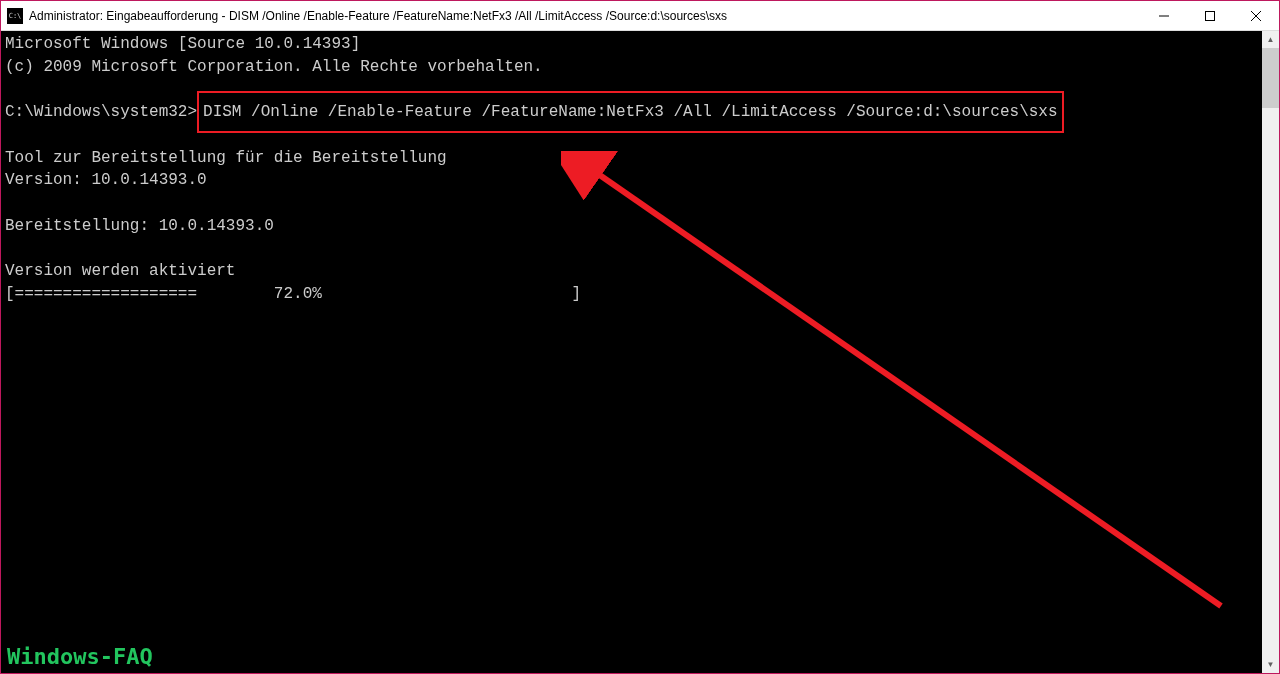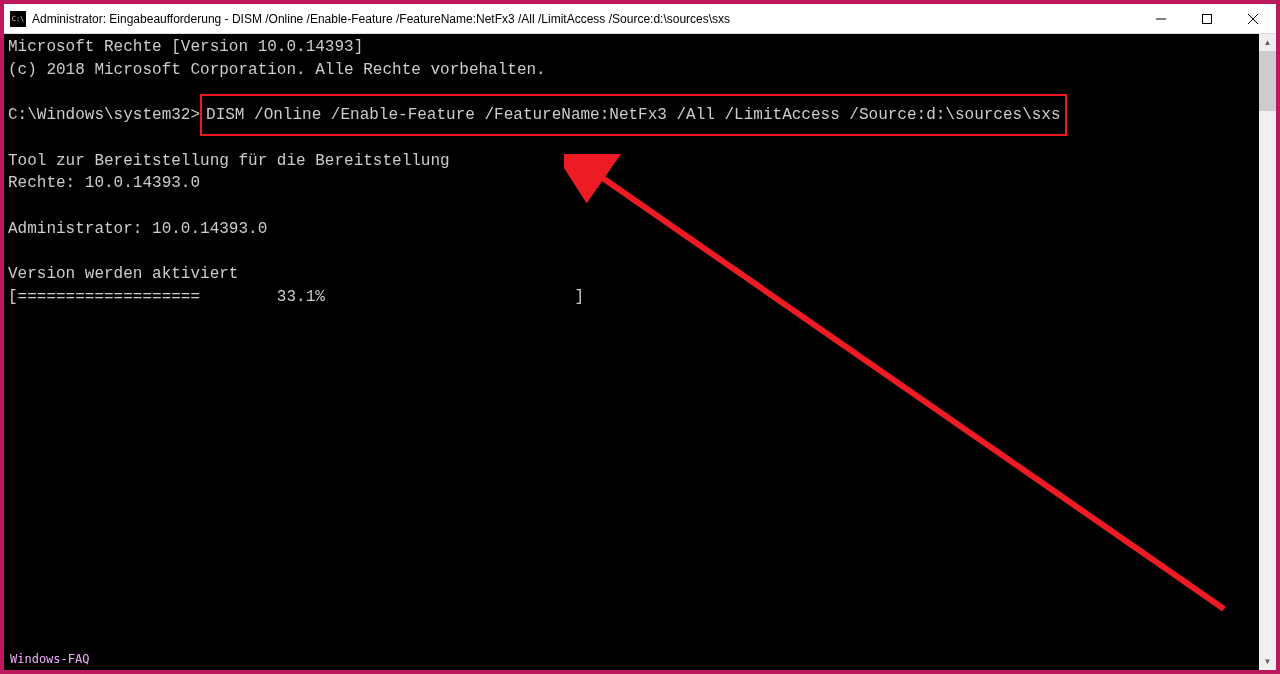--- a/index.html
+++ b/index.html
@@ -12,21 +12,21 @@
       background: #fff;
       width: 1280px;
       height: 674px;
       overflow: hidden;
       position: relative;
     }
     .window {
       width: 1280px;
       height: 674px;
       background: #fff;
-      border: 4px solid #be185d;
+      border: 1px solid #be185d;
       display: flex;
       flex-direction: column;
     }
     .titlebar {
       height: 30px;
       background: #fff;
       display: flex;
       align-items: center;
       padding-left: 6px;
       border-bottom: 1px solid #ddd;
@@ -120,22 +120,23 @@
     .arrow-annotation {
       position: absolute;
       pointer-events: none;
       z-index: 10;
     }
     .watermark {
       position: absolute;
       bottom: 4px;
       left: 6px;
       font-family: Consolas, monospace;
-      font-size: 12px;
-      color: #f0abfc;
+      font-size: 22px;
+      color: #22c55e;
+      font-weight: bold;
     }
   </style>
 </head>
 <body>
 
 <div class="window">
   <div class="titlebar">
     <div class="titlebar-icon"></div>
     <div class="titlebar-text">Administrator: Eingabeaufforderung - DISM  /Online /Enable-Feature /FeatureName:NetFx3 /All /LimitAccess /Source:d:\sources\sxs</div>
     <div class="window-controls">
@@ -152,32 +153,32 @@
       <div class="win-btn close">
         <svg width="10" height="10" viewBox="0 0 10 10">
             <line x1="0" y1="0" x2="10" y2="10" stroke="currentColor" stroke-width="1"></line>
             <line x1="10" y1="0" x2="0" y2="10" stroke="currentColor" stroke-width="1"></line>
           </svg>
       </div>
     </div>
   </div>
 
   <div class="console-area">
-    <div class="console-content"><span>Microsoft Rechte [Version 10.0.14393]</span>
-<span>(c) 2018 Microsoft Corporation. Alle Rechte vorbehalten.</span>
+    <div class="console-content"><span>Microsoft Windows [Source 10.0.14393]</span>
+<span>(c) 2009 Microsoft Corporation. Alle Rechte vorbehalten.</span>
 
 <span>C:\Windows\system32&gt;</span><span class="highlight-box">DISM /Online /Enable-Feature /FeatureName:NetFx3 /All /LimitAccess /Source:d:\sources\sxs</span>
 
 <span>Tool zur Bereitstellung für die Bereitstellung</span>
-<span>Rechte: 10.0.14393.0</span>
+<span>Version: 10.0.14393.0</span>
 
-<span>Administrator: 10.0.14393.0</span>
+<span>Bereitstellung: 10.0.14393.0</span>
 
 <span>Version werden aktiviert</span>
-<span>[===================        33.1%                          ] </span></div>
+<span>[===================        72.0%                          ] </span></div>
 
     <svg class="arrow-annotation" style="left:560px; top:120px;" width="680" height="470" viewBox="0 0 680 470">
       <defs>
         <marker id="arrowhead" markerWidth="12" markerHeight="10" refX="2" refY="5" orient="auto">
           <polygon points="0 0, 12 5, 0 10" fill="#ed1c24"></polygon>
         </marker>
       </defs>
       <line x1="660" y1="455" x2="30" y2="18" stroke="#ed1c24" stroke-width="6" marker-end="url(#arrowhead)"></line>
     </svg>
 

